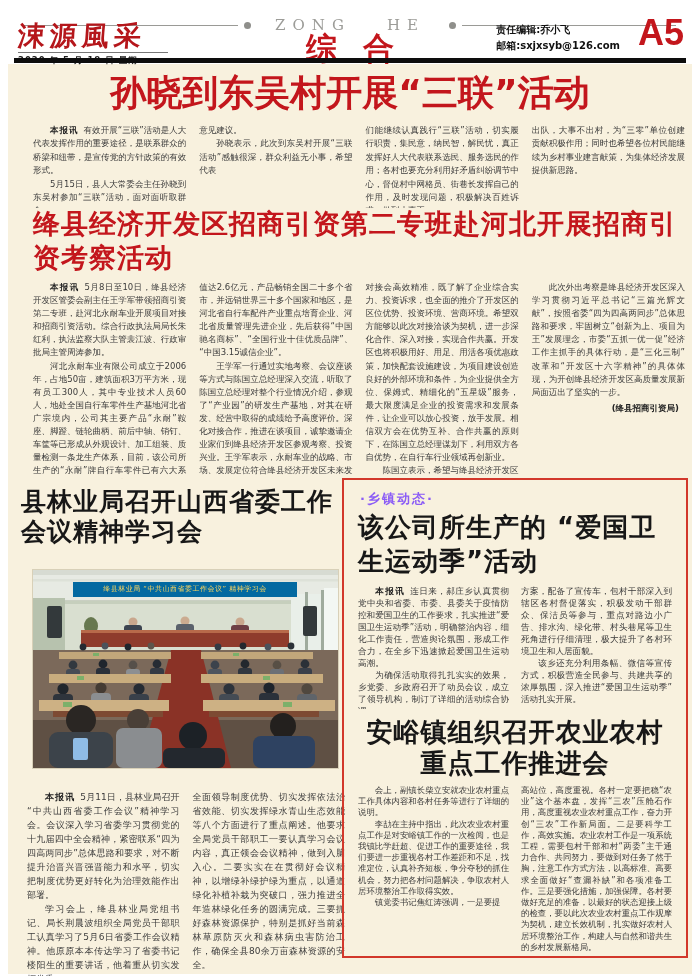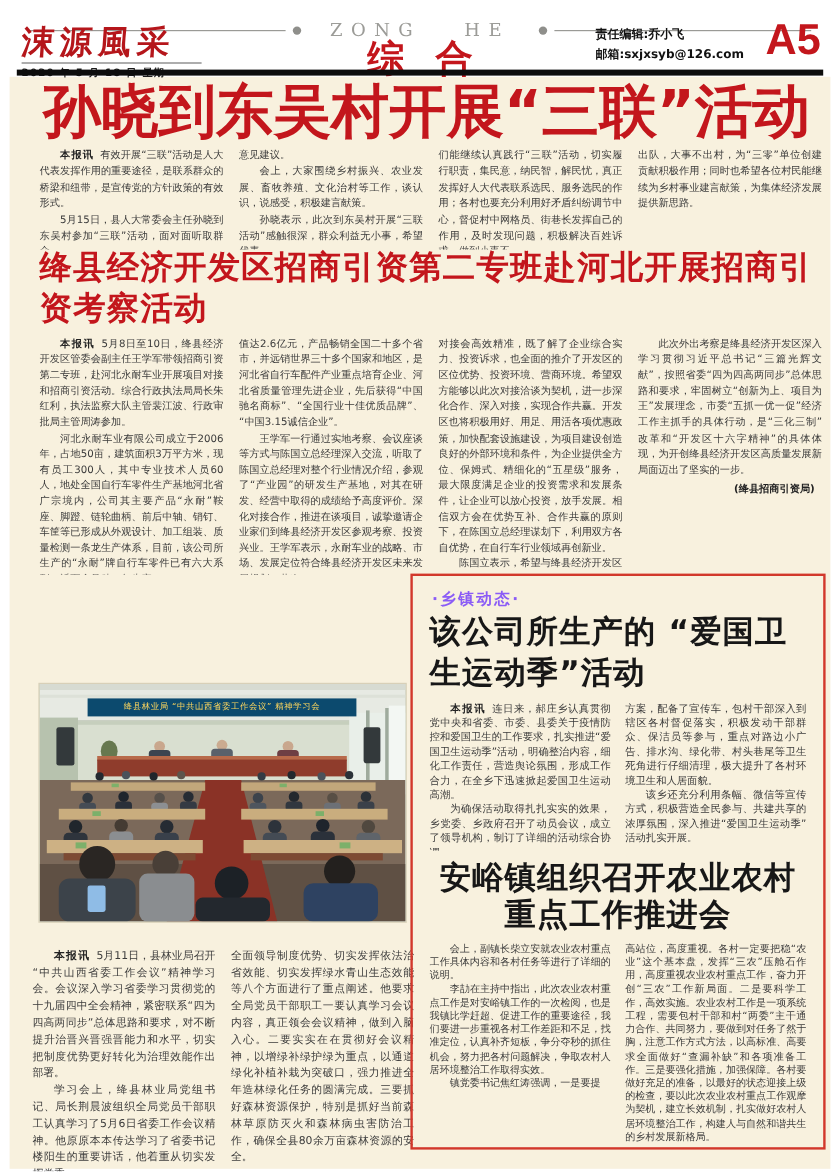--- a/index.html
+++ b/index.html
@@ -20,22 +20,22 @@
            letter-spacing:1px;font-weight:bold;white-space:nowrap;}
   .section-cn{position:absolute;top:24px;left:0;right:0;text-align:center;color:#c3161c;
               font-size:31px;font-weight:bold;letter-spacing:26px;text-indent:26px;}
   .mh-right{position:absolute;right:64px;top:18px;font-size:10px;font-weight:bold;color:#111;
             line-height:16px;white-space:nowrap;}
   .page-no{position:absolute;right:0;top:8px;font-size:36px;font-weight:900;color:#c3161c;
            font-family:"Liberation Sans",sans-serif;}
   .black-rule{position:absolute;top:58px;left:14px;right:14px;height:5px;background:#0d0d0d;}
 
   
-  .h-main{position:absolute;top:69px;left:36px;right:20px;text-align:left;color:#c3161c;
-          font-size:48px;line-height:48px;font-weight:900;letter-spacing:0px;white-space:nowrap;}
+  .h-main{position:absolute;top:69px;left:20px;right:20px;text-align:center;color:#c3161c;
+          font-size:36px;line-height:48px;font-weight:900;letter-spacing:0px;white-space:nowrap;}
   .h-sub-red{position:absolute;top:207px;left:33px;width:648px;color:#c3161c;font-size:27px;
              line-height:34px;font-weight:800;letter-spacing:1px;}
   .h-black{color:#171717;font-weight:800;}
   .h-linye{position:absolute;top:487px;left:21px;width:320px;font-size:25px;line-height:30px;letter-spacing:1px;}
 
   
   .bodygrid{position:absolute;display:flex;gap:13px;overflow:hidden;}
   .col{flex:1;font-size:8.5px;line-height:13.4px;text-align:justify;color:#3b3b3b;}
   .para{margin:0;text-indent:2em;}
   .cont{margin:0;text-indent:0;}
@@ -44,21 +44,21 @@
 
   #body-sunxiao{top:124px;left:33px;width:652px;height:84px;}
   #body-kaifaqu{top:281px;left:33px;width:652px;height:198px;}
   #body-kaifaqu .col{line-height:13.1px;}
   #body-linye{top:790px;left:27px;width:318px;height:186px;}
   #body-linye .col{font-size:9px;line-height:14px;}
 
   
   .photo{position:absolute;top:570px;left:33px;width:305px;height:198px;overflow:hidden;
          background:#cfd6c8;box-shadow:0 0 0 1px #d8d0b8;}
-  .photo-banner{position:absolute;top:12px;left:40px;width:224px;height:15px;background:#0c4a6e;
+  .photo-banner{position:absolute;top:12px;left:40px;width:224px;height:15px;background:#0369a1;
                 color:#ffd75e;font-size:7px;line-height:15px;text-align:center;white-space:nowrap;
                 overflow:hidden;letter-spacing:0.5px;}
 
   
   .redbox{position:absolute;top:478px;left:342px;width:346px;height:480px;border:2px solid #d2382b;
           box-sizing:border-box;padding:8px 14px 6px 14px;overflow:hidden;}
   .twn-label{font-size:13px;font-weight:bold;color:#8b5cf6;letter-spacing:2px;margin:2px 0 2px 2px;}
   .h-haozhuang{font-size:26px;line-height:34px;letter-spacing:1px;margin:2px 0 7px 0;}
   .h-anyu{font-size:26px;line-height:31px;letter-spacing:1px;text-align:center;margin:8px 0 6px 0;}
   .boxgrid{display:flex;gap:12px;overflow:hidden;}
@@ -96,21 +96,20 @@
   <div class="black-rule"></div>
 
   <div class="h-main">孙晓到东吴村开展“三联”活动</div>
   <div class="bodygrid" id="body-sunxiao">
     <div class="col">
       <p class="para"><b class="lead">本报讯</b><span>有效开展“三联”活动是人大代表发挥作用的重要途径，是联系群众的桥梁和纽带，是宣传党的方针政策的有效形式。</span></p>
       <p class="para">5月15日，县人大常委会主任孙晓到东吴村参加“三联”活动，面对面听取群众</p>
     </div>
     <div class="col">
       <p class="cont">意见建议。</p>
-      <p class="para">会上，大家围绕乡村振兴、农业发展、畜牧养殖、文化治村等工作，谈认识，说感受，积极建言献策。</p>
       <p class="para">孙晓表示，此次到东吴村开展“三联活动”感触很深，群众利益无小事，希望代表</p>
     </div>
     <div class="col">
       <p class="cont">们能继续认真践行“三联”活动，切实履行职责，集民意，纳民智，解民忧，真正发挥好人大代表联系选民、服务选民的作用；各村也要充分利用好矛盾纠纷调节中心，督促村中网格员、街巷长发挥自己的作用，及时发现问题，积极解决百姓诉求，做到小事不</p>
     </div>
     <div class="col">
       <p class="cont">出队，大事不出村，为“三零”单位创建贡献积极作用；同时也希望各位村民能继续为乡村事业建言献策，为集体经济发展提供新思路。</p>
     </div>
   </div>
 
@@ -127,20 +126,21 @@
     <div class="col">
       <p class="cont">对接会高效精准，既了解了企业综合实力、投资诉求，也全面的推介了开发区的区位优势、投资环境、营商环境。希望双方能够以此次对接洽谈为契机，进一步深化合作、深入对接，实现合作共赢。开发区也将积极用好、用足、用活各项优惠政策，加快配套设施建设，为项目建设创造良好的外部环境和条件，为企业提供全方位、保姆式、精细化的“五星级”服务，最大限度满足企业的投资需求和发展条件，让企业可以放心投资，放手发展。相信双方会在优势互补、合作共赢的原则下，在陈国立总经理谋划下，利用双方各自优势，在自行车行业领域再创新业。</p>
       <p class="para">陈国立表示，希望与绛县经济开发区</p>
     </div>
     <div class="col">
       <p class="para">此次外出考察是绛县经济开发区深入学习贯彻习近平总书记“三篇光辉文献”，按照省委“四为四高两同步”总体思路和要求，牢固树立“创新为上、项目为王”发展理念，市委“五抓一优一促”经济工作主抓手的具体行动，是“三化三制”改革和“开发区十六字精神”的具体体现，为开创绛县经济开发区高质量发展新局面迈出了坚实的一步。</p>
       <p class="byline">(绛县招商引资局)</p>
     </div>
   </div>
 
+  <div class="h-black h-linye">县林业局召开山西省委工作会议精神学习会</div>
 
   <div class="photo">
     <svg width="305" height="198" viewBox="0 0 305 198">
 
       <rect x="0" y="0" width="305" height="40" fill="#e7eae3"></rect>
       <rect x="0" y="0" width="305" height="5" fill="#d7dbd2"></rect>
       <rect x="0" y="9" width="305" height="2.5" fill="#dde1d8"></rect>
       <rect x="0" y="30" width="305" height="2" fill="#c9cfc2"></rect>
 
       <rect x="0" y="31" width="305" height="54" fill="#c6cfbd"></rect>

